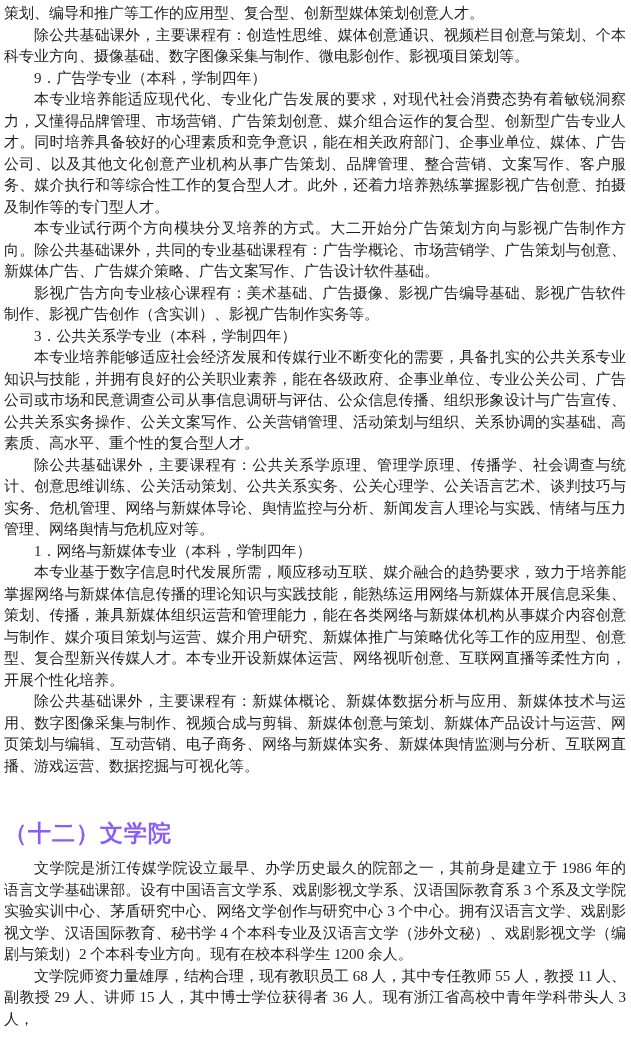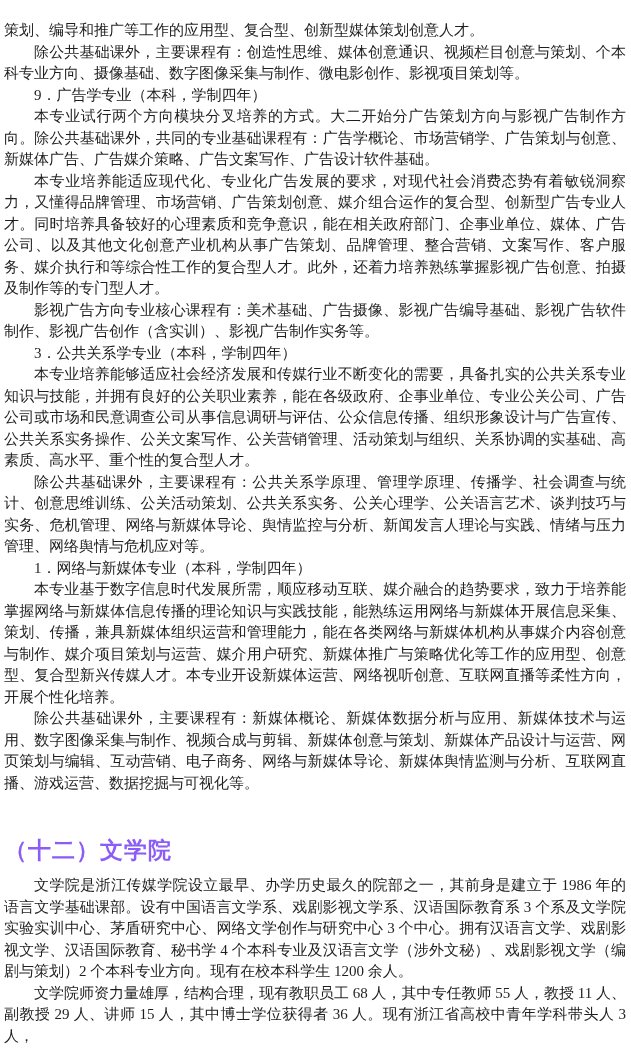--- a/index.html
+++ b/index.html
@@ -5,21 +5,21 @@
   html, body {
     margin: 0;
     padding: 0;
     background: #ffffff;
   }
   .page {
     position: relative;
     width: 631px;
     height: 1052px;
     box-sizing: border-box;
-    padding: 20px 5px 0 4px;
+    padding: 3px 5px 0 4px;
     background: #ffffff;
     color: #1e1e1e;
     font-family: "Liberation Serif", "DejaVu Serif", serif;
     font-size: 15px;
     line-height: 21.5px;
     overflow: hidden;
   }
   .page p {
     margin: 0;
     text-align: justify;
@@ -40,25 +40,25 @@
     letter-spacing: 1px;
   }
 </style>
 </head>
 <body>
 
 <div class="page">
   <p class="flush">策划、编导和推广等工作的应用型、复合型、创新型媒体策划创意人才。</p>
   <p>除公共基础课外，主要课程有：创造性思维、媒体创意通识、视频栏目创意与策划、个本科专业方向、摄像基础、数字图像采集与制作、微电影创作、影视项目策划等。</p>
   <p>9．广告学专业（本科，学制四年）</p>
+  <p>本专业培养能适应现代化、专业化广告发展的要求，对现代社会消费态势有着敏锐洞察力，又懂得品牌管理、市场营销、广告策划创意、媒介组合运作的复合型、创新型广告专业人才。同时培养具备较好的心理素质和竞争意识，能在相关政府部门、企事业单位、媒体、广告公司、以及其他文化创意产业机构从事广告策划、品牌管理、整合营销、文案写作、客户服务、媒介执行和等综合性工作的复合型人才。此外，还着力培养熟练掌握影视广告创意、拍摄及制作等的专门型人才。</p>
   <p>本专业试行两个方向模块分叉培养的方式。大二开始分广告策划方向与影视广告制作方向。除公共基础课外，共同的专业基础课程有：广告学概论、市场营销学、广告策划与创意、新媒体广告、广告媒介策略、广告文案写作、广告设计软件基础。</p>
-  <p>本专业培养能适应现代化、专业化广告发展的要求，对现代社会消费态势有着敏锐洞察力，又懂得品牌管理、市场营销、广告策划创意、媒介组合运作的复合型、创新型广告专业人才。同时培养具备较好的心理素质和竞争意识，能在相关政府部门、企事业单位、媒体、广告公司、以及其他文化创意产业机构从事广告策划、品牌管理、整合营销、文案写作、客户服务、媒介执行和等综合性工作的复合型人才。此外，还着力培养熟练掌握影视广告创意、拍摄及制作等的专门型人才。</p>
   <p>影视广告方向专业核心课程有：美术基础、广告摄像、影视广告编导基础、影视广告软件制作、影视广告创作（含实训）、影视广告制作实务等。</p>
   <p>3．公共关系学专业（本科，学制四年）</p>
   <p>本专业培养能够适应社会经济发展和传媒行业不断变化的需要，具备扎实的公共关系专业知识与技能，并拥有良好的公关职业素养，能在各级政府、企事业单位、专业公关公司、广告公司或市场和民意调查公司从事信息调研与评估、公众信息传播、组织形象设计与广告宣传、公共关系实务操作、公关文案写作、公关营销管理、活动策划与组织、关系协调的实基础、高素质、高水平、重个性的复合型人才。</p>
   <p>除公共基础课外，主要课程有：公共关系学原理、管理学原理、传播学、社会调查与统计、创意思维训练、公关活动策划、公共关系实务、公关心理学、公关语言艺术、谈判技巧与实务、危机管理、网络与新媒体导论、舆情监控与分析、新闻发言人理论与实践、情绪与压力管理、网络舆情与危机应对等。</p>
   <p>1．网络与新媒体专业（本科，学制四年）</p>
   <p>本专业基于数字信息时代发展所需，顺应移动互联、媒介融合的趋势要求，致力于培养能掌握网络与新媒体信息传播的理论知识与实践技能，能熟练运用网络与新媒体开展信息采集、策划、传播，兼具新媒体组织运营和管理能力，能在各类网络与新媒体机构从事媒介内容创意与制作、媒介项目策划与运营、媒介用户研究、新媒体推广与策略优化等工作的应用型、创意型、复合型新兴传媒人才。本专业开设新媒体运营、网络视听创意、互联网直播等柔性方向，开展个性化培养。</p>
-  <p>除公共基础课外，主要课程有：新媒体概论、新媒体数据分析与应用、新媒体技术与运用、数字图像采集与制作、视频合成与剪辑、新媒体创意与策划、新媒体产品设计与运营、网页策划与编辑、互动营销、电子商务、网络与新媒体导论、新媒体舆情监测与分析、互联网直播、游戏运营、数据挖掘与可视化等。</p>
+  <p>除公共基础课外，主要课程有：新媒体概论、新媒体数据分析与应用、新媒体技术与运用、数字图像采集与制作、视频合成与剪辑、新媒体创意与策划、新媒体产品设计与运营、网页策划与编辑、互动营销、电子商务、网络与新媒体实务、新媒体舆情监测与分析、互联网直播、游戏运营、数据挖掘与可视化等。</p>
   <h2 class="section-heading">（十二）文学院</h2>
   <p>文学院是浙江传媒学院设立最早、办学历史最久的院部之一，其前身是建立于 1986 年的语言文学基础课部。设有中国语言文学系、戏剧影视文学系、汉语国际教育系 3 个系及文学院实验实训中心、茅盾研究中心、网络文学创作与研究中心 3 个中心。拥有汉语言文学、戏剧影视文学、汉语国际教育、秘书学 4 个本科专业及汉语言文学（涉外文秘）、戏剧影视文学（编剧与策划）2 个本科专业方向。现有在校本科学生 1200 余人。</p>
   <p>文学院师资力量雄厚，结构合理，现有教职员工 68 人，其中专任教师 55 人，教授 11 人、副教授 29 人、讲师 15 人，其中博士学位获得者 36 人。现有浙江省高校中青年学科带头人 3 人，</p>
 </div>
 
 </body></html>

